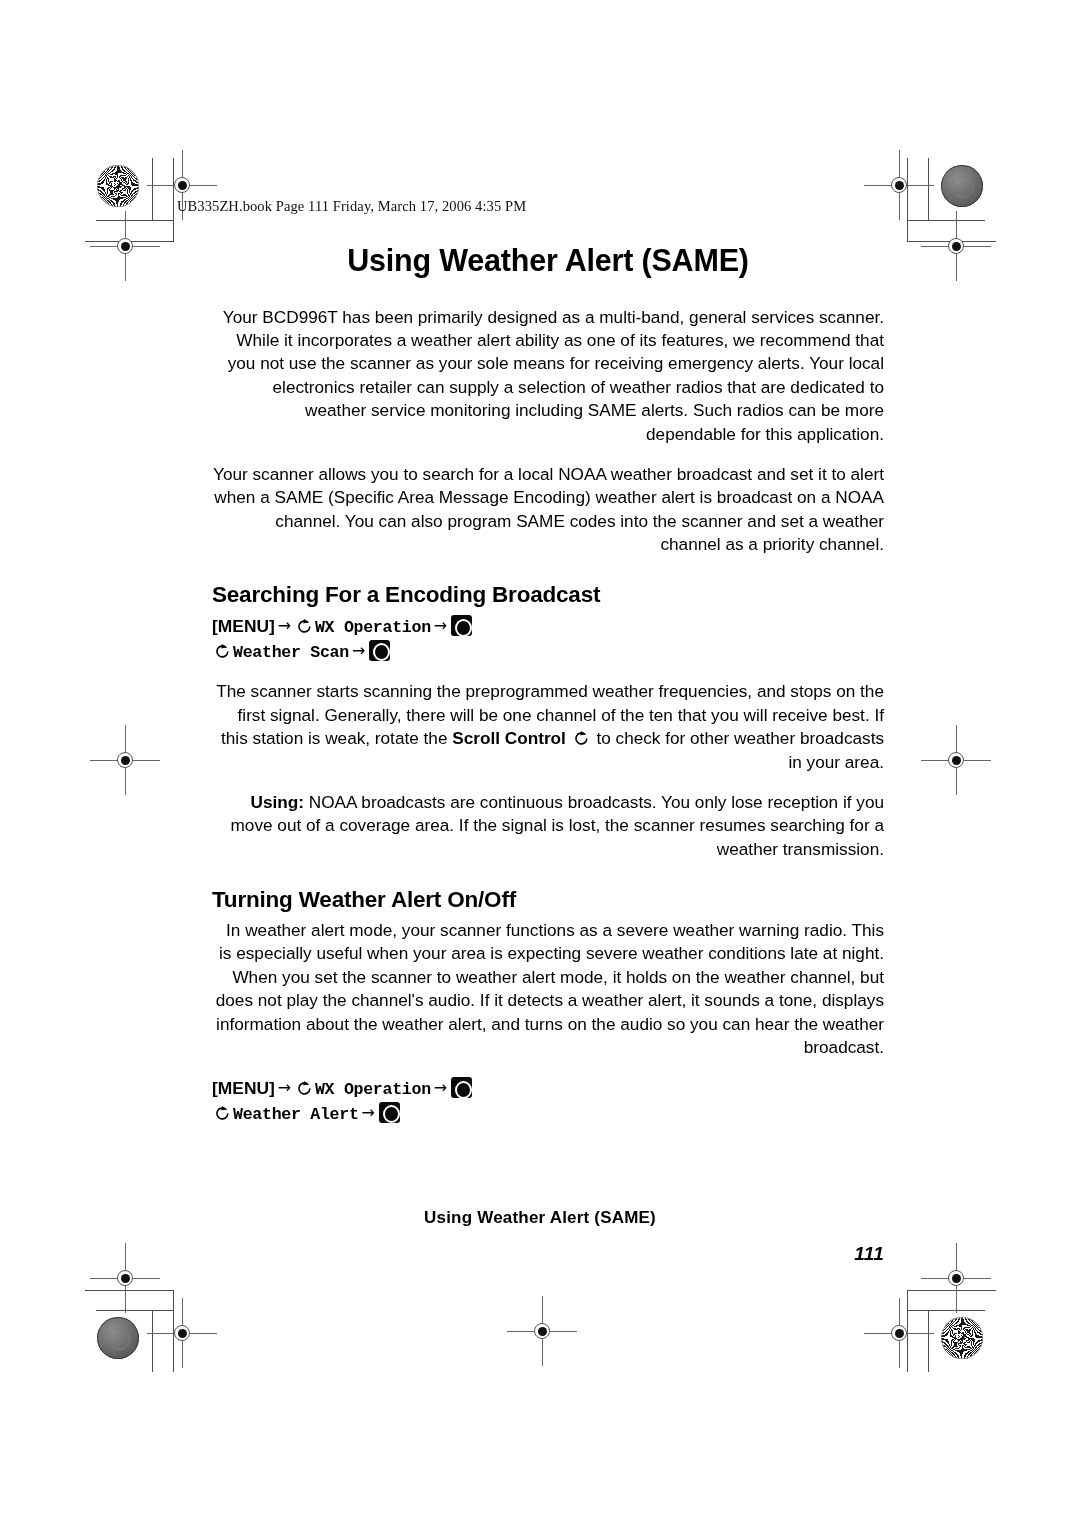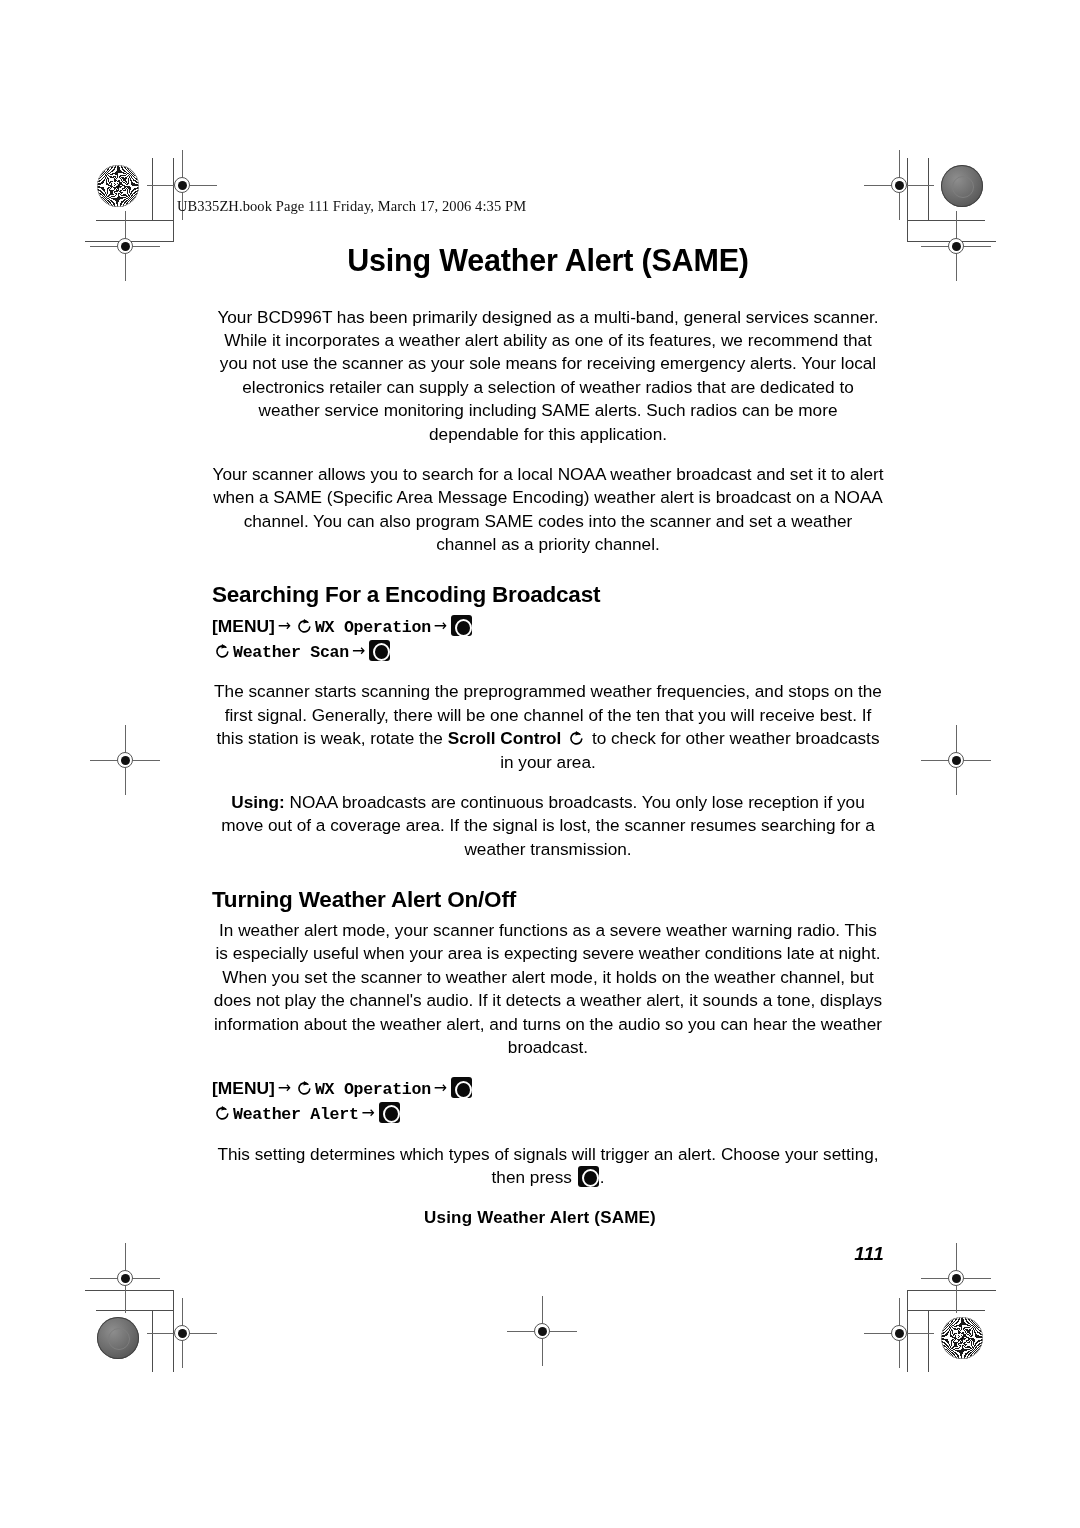--- a/index.html
+++ b/index.html
@@ -111,21 +111,21 @@
     font-weight: bold;
     margin: 26px 0 6px 0;
     letter-spacing: -0.2px;
     line-height: 1.15;
   }
 
   p.body-text {
     font-size: 17.2px;
     line-height: 1.36;
     margin: 0 0 17px 0;
-    text-align: center;
+    text-align: right;
   }
   p.body-text:last-child { margin-bottom: 0; }
 
   .bold { font-weight: bold; }
 
   
   .menu-path {
     font-family: "Liberation Mono", monospace;
     font-size: 16.6px;
     font-weight: bold;
@@ -338,20 +338,17 @@
     <span class="brackets">[MENU]</span><span class="arrow-glyph">→</span><span class="scroll-icon"><svg viewBox="0 0 20 20" width="17" height="17" aria-hidden="true">
           <path d="M16.2 10.6a6.4 6.4 0 1 1-2.3-5.6" fill="none" stroke="#000" stroke-width="1.9" stroke-linecap="round"></path>
           <path d="M9.4 1.3 L14.9 5.1 L8.6 6.6 Z" fill="#000"></path>
         </svg></span><span>WX Operation</span><span class="arrow-glyph">→</span><span class="key-icon"></span><br>
     <span class="scroll-icon"><svg viewBox="0 0 20 20" width="17" height="17" aria-hidden="true">
           <path d="M16.2 10.6a6.4 6.4 0 1 1-2.3-5.6" fill="none" stroke="#000" stroke-width="1.9" stroke-linecap="round"></path>
           <path d="M9.4 1.3 L14.9 5.1 L8.6 6.6 Z" fill="#000"></path>
         </svg></span><span>Weather Alert</span><span class="arrow-glyph">→</span><span class="key-icon"></span>
   </div>
 
-  <p class="body-text">
-    <span>This setting determines which types of signals will trigger an alert. Choose your setting, then press </span><span class="key-icon inline-key"></span><span>.</span>
-  </p>
 
 </div>
 
 <div class="footer-title">Using Weather Alert (SAME)</div>
 <div class="footer-pagenum">111</div>
 
 </body></html>

